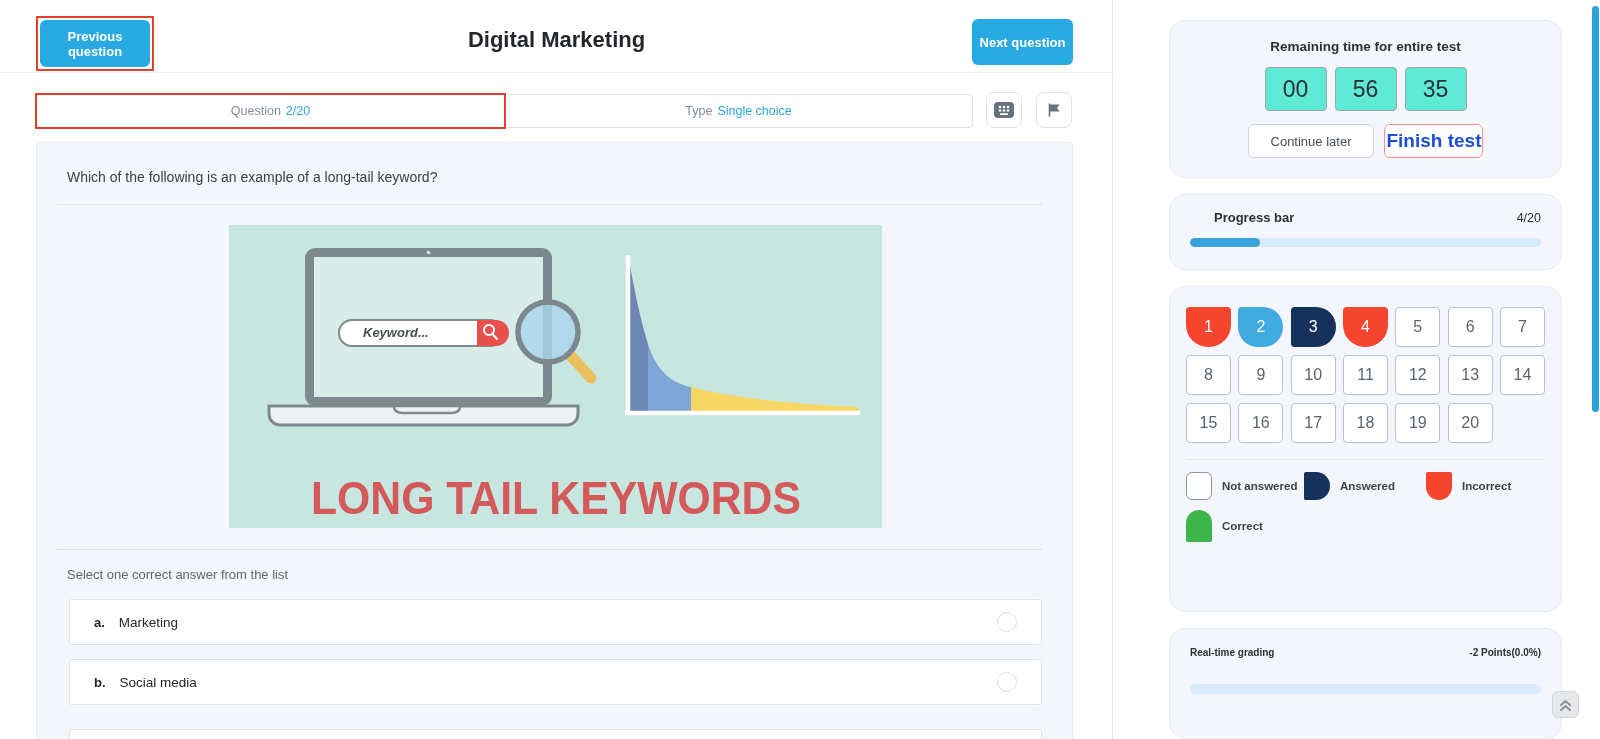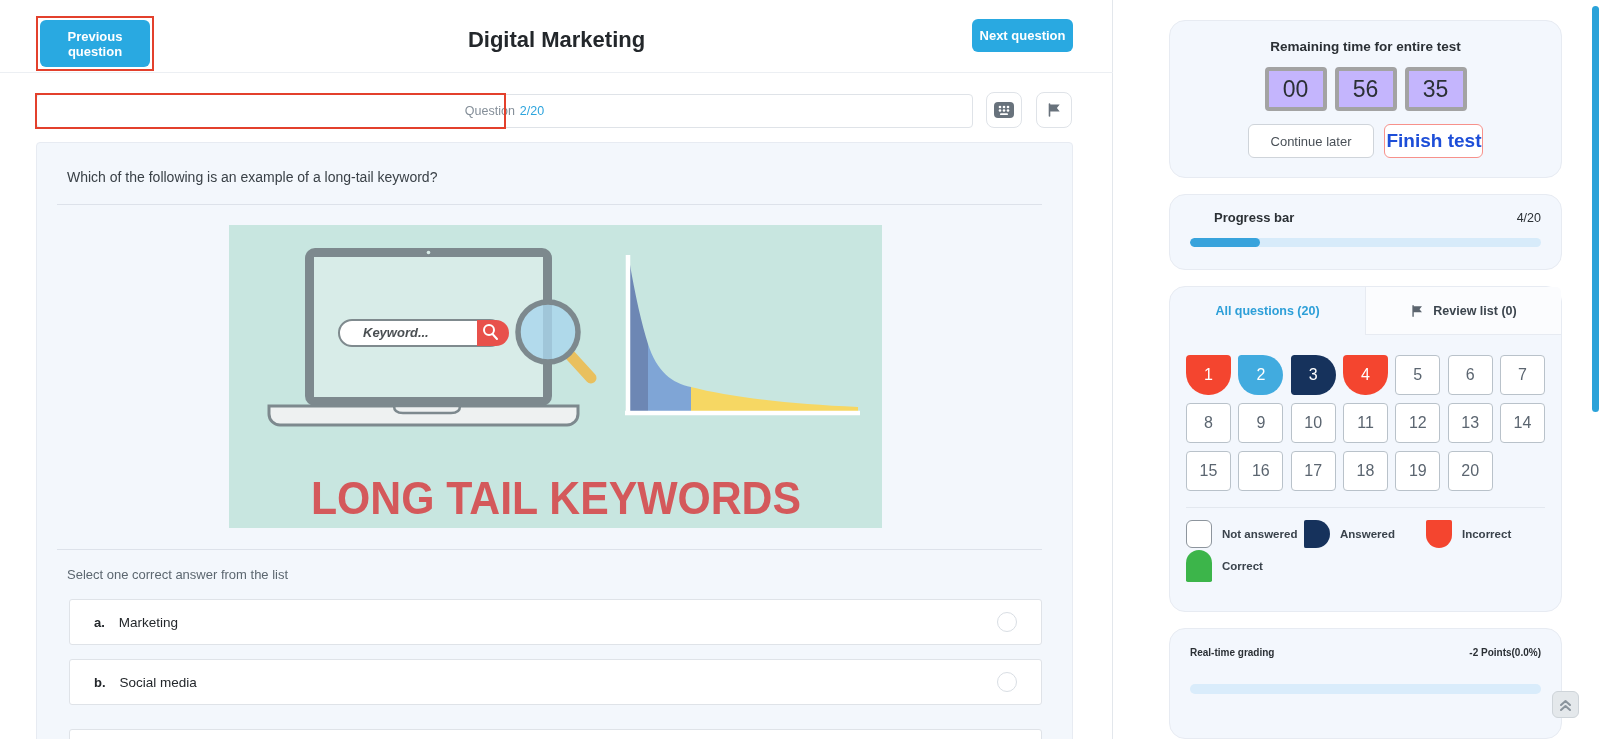--- a/index.html
+++ b/index.html
@@ -5,21 +5,21 @@
   * { margin:0; padding:0; box-sizing:border-box; }
   html,body { width:1600px; height:739px; overflow:hidden; }
   body { background:#fff; font-family:"Liberation Sans", sans-serif; position:relative; }
 
   
   #main { position:absolute; left:0; top:0; width:1113px; height:739px; background:#fff; border-right:1px solid #e3e7ec; }
   .btn-blue { background:#29a9e1; color:#fff; font-weight:bold; font-size:13px; border:none; border-radius:6px; cursor:pointer; font-family:inherit; }
   #prev-annotation { position:absolute; left:36px; top:16px; padding:2px; border:2px solid #e3402c; }
   #prev-btn { width:110px; height:47px; }
   #page-title { position:absolute; left:0; top:27px; width:1113px; text-align:center; font-size:22px; font-weight:bold; color:#23272b; }
-  #next-btn { position:absolute; left:972px; top:19px; width:101px; height:33px; }
+  #next-btn { position:absolute; left:972px; top:19px; width:101px; height:46px; }
   #main-divider { position:absolute; left:0; top:72px; width:1113px; border-top:1px solid #eceff3; }
 
   #qbar { position:absolute; left:36px; top:94px; width:937px; height:34px; background:#fff; border:1px solid #dfe3e8; border-radius:4px; display:flex; }
   .qbar-cell { flex:1; display:flex; align-items:center; justify-content:center; gap:5px; font-size:12.5px; color:#848e98; }
   .qbar-cell + .qbar-cell { border-left:1px solid #dfe3e8; }
   .accent-blue { color:#2da4dd; }
   #qbar-annotation { position:absolute; left:35px; top:93px; width:471px; height:36px; border:2px solid #e3402c; pointer-events:none; z-index:5; }
 
   .icon-btn { position:absolute; width:36px; height:36px; background:#fff; border:1px solid #dfe3e8; border-radius:8px; display:flex; align-items:center; justify-content:center; cursor:pointer; }
   #keypad-btn { left:986px; top:92px; }
@@ -35,21 +35,21 @@
   #opt-a { top:456px; } #opt-b { top:516px; } #opt-c { top:586px; }
   .opt-letter { font-weight:bold; font-size:13px; color:#23272b; margin-right:14px; }
   .opt-label { font-size:13.5px; color:#23272b; }
   .radio { margin-left:auto; width:20px; height:20px; border:1px solid #d9dee4; border-radius:50%; background:#fff; }
 
   
   .side-card { position:absolute; left:1169px; width:393px; background:#f3f7fd; border:1px solid #e7ebf2; border-radius:16px; }
   #time-card { top:20px; height:158px; display:flex; flex-direction:column; align-items:center; }
   #time-title { margin-top:18px; font-size:13.5px; font-weight:bold; color:#2b3035; }
   #time-boxes { margin-top:13px; display:flex; gap:8px; }
-  .time-box { width:62px; height:44px; background:#c4b5fd; border:4px solid #a3a3a3; border-radius:4px; display:flex; align-items:center; justify-content:center; font-size:23px; color:#2b3035; }
+  .time-box { width:62px; height:44px; background:#5eead4; border:1px solid #a3a3a3; border-radius:4px; display:flex; align-items:center; justify-content:center; font-size:23px; color:#2b3035; }
   #time-btns { margin-top:13px; display:flex; gap:10px; }
   #continue-btn { background:#fff; border:1px solid #cfd4da; border-radius:6px; height:34px; padding:0 22px; font-size:13px; color:#495057; cursor:pointer; font-family:inherit; }
   #finish-btn { background:#fff; border:1px solid #f7918b; border-radius:6px; height:34px; padding:0 1px; font-size:19px; color:#1d4ed8; font-weight:bold; cursor:pointer; font-family:inherit; }
 
   #progress-card { top:194px; height:76px; padding:15px 20px; }
   .spread { display:flex; justify-content:space-between; align-items:baseline; }
   .card-label { font-size:13px; font-weight:bold; color:#2b3035;padding-left:24px; }
   .card-value { font-size:12.5px; color:#2b3035; }
   #progress-track { margin-top:13px; height:9px; background:#d7ebfa; border-radius:5px; overflow:hidden; }
   #progress-fill { height:100%; background:#38a3dc; border-radius:5px; }
@@ -58,21 +58,21 @@
   #tabs { height:48px; display:flex; }
   .tab { flex:1; display:flex; align-items:center; justify-content:center; gap:9px; font-size:12.5px; font-weight:bold; cursor:pointer; }
   #tab-all { color:#2d9fd8; }
   #tab-review { color:#3c454e; background:#fbfcfe; border-left:1px solid #e7ebf2; border-bottom:1px solid #e7ebf2; border-radius:0 5px 0 0; }
   #qgrid { margin:20px 16px 0; display:grid; grid-template-columns:repeat(7,45px); justify-content:space-between; row-gap:8px; }
   .qnum { width:45px; height:40px; display:flex; align-items:center; justify-content:center; font-size:16px; color:#5b6570; background:#fff; border:1px solid #b9c2ca; border-radius:4px; cursor:pointer; }
   .qnum.incorrect { background:#f4452f; border:none; color:#fff; border-radius:4px 4px 22px 22px; }
   .qnum.current   { background:#41abdf; border:none; color:#fff; border-radius:4px 22px 22px 22px; }
   .qnum.answered  { background:#16325c; border:none; color:#fff; border-radius:4px 22px 22px 4px; }
   #legend-hr { margin:16px 16px 0; border-top:1px solid #e3e8ef; }
-  #legend { margin:10px 16px 0; display:grid; grid-template-columns:118px 122px 1fr; }
+  #legend { margin:10px 16px 0; display:grid; grid-template-columns:118px 122px 1fr; row-gap:8px; }
   .legend-item { display:flex; align-items:center; gap:10px; height:32px; }
   .sw { width:26px; height:28px; flex:0 0 auto; }
   .sw.not-answered { background:#fff; border:1px solid #8d959d; border-radius:6px; }
   .sw.answered  { background:#16325c; border-radius:2px 15px 15px 2px; }
   .sw.incorrect { background:#f4452f; border-radius:2px 2px 15px 15px; }
   .sw.correct   { background:#3cb54a; border-radius:15px 15px 2px 2px; height:32px; }
   .legend-label { font-size:11.5px; font-weight:bold; color:#3a434c; }
 
   #grading-card { top:628px; height:111px; padding:18px 20px; }
   .card-label-lg { font-size:10px; font-weight:bold; color:#2b3035; }
@@ -90,20 +90,24 @@
     <button id="prev-btn" class="btn-blue">Previous question</button>
   </div>
   <div id="page-title">Digital Marketing</div>
   <button id="next-btn" class="btn-blue">Next question</button>
   <div id="main-divider"></div>
 
   <div id="qbar">
     <div class="qbar-cell">
       <span>Question</span>
       <span class="accent-blue">2/20</span>
+    </div>
+    <div class="qbar-cell">
+      <span>Type</span>
+      <span class="accent-blue">Single choice</span>
     </div>
   </div>
   <div id="qbar-annotation"></div>
 
   <div id="keypad-btn" class="icon-btn">
     <svg width="20" height="16" viewBox="0 0 20 16">
       <rect x="0" y="0" width="20" height="16" rx="4" fill="#68727c"></rect>
       <circle cx="6" cy="5" r="1.3" fill="#fff"></circle>
         <circle cx="10" cy="5" r="1.3" fill="#fff"></circle>
         <circle cx="14" cy="5" r="1.3" fill="#fff"></circle>
@@ -186,30 +190,20 @@
   <div class="spread">
     <span class="card-label">Progress bar</span>
     <span class="card-value">4/20</span>
   </div>
   <div id="progress-track">
     <div id="progress-fill" style="width: 20%;"></div>
   </div>
 </div>
 
 <div id="questions-card" class="side-card">
-  <div id="tabs">
-    <div id="tab-all" class="tab">All questions (20)</div>
-    <div id="tab-review" class="tab">
-      <svg width="14" height="14" viewBox="0 0 16 16">
-        <line x1="3.5" y1="2" x2="3.5" y2="14" stroke="#5b646e" stroke-width="1.6" stroke-linecap="round"></line>
-        <polygon points="3.5,2.6 13.7,2.6 10.9,6 13.7,9.4 3.5,9.4" fill="#5b646e"></polygon>
-      </svg>
-      <span>Review list (0)</span>
-    </div>
-  </div>
   <div id="qgrid">
       <div class="qnum incorrect">1</div>
       <div class="qnum current">2</div>
       <div class="qnum answered">3</div>
       <div class="qnum incorrect">4</div>
       <div class="qnum">5</div>
       <div class="qnum">6</div>
       <div class="qnum">7</div>
       <div class="qnum">8</div>
       <div class="qnum">9</div>

